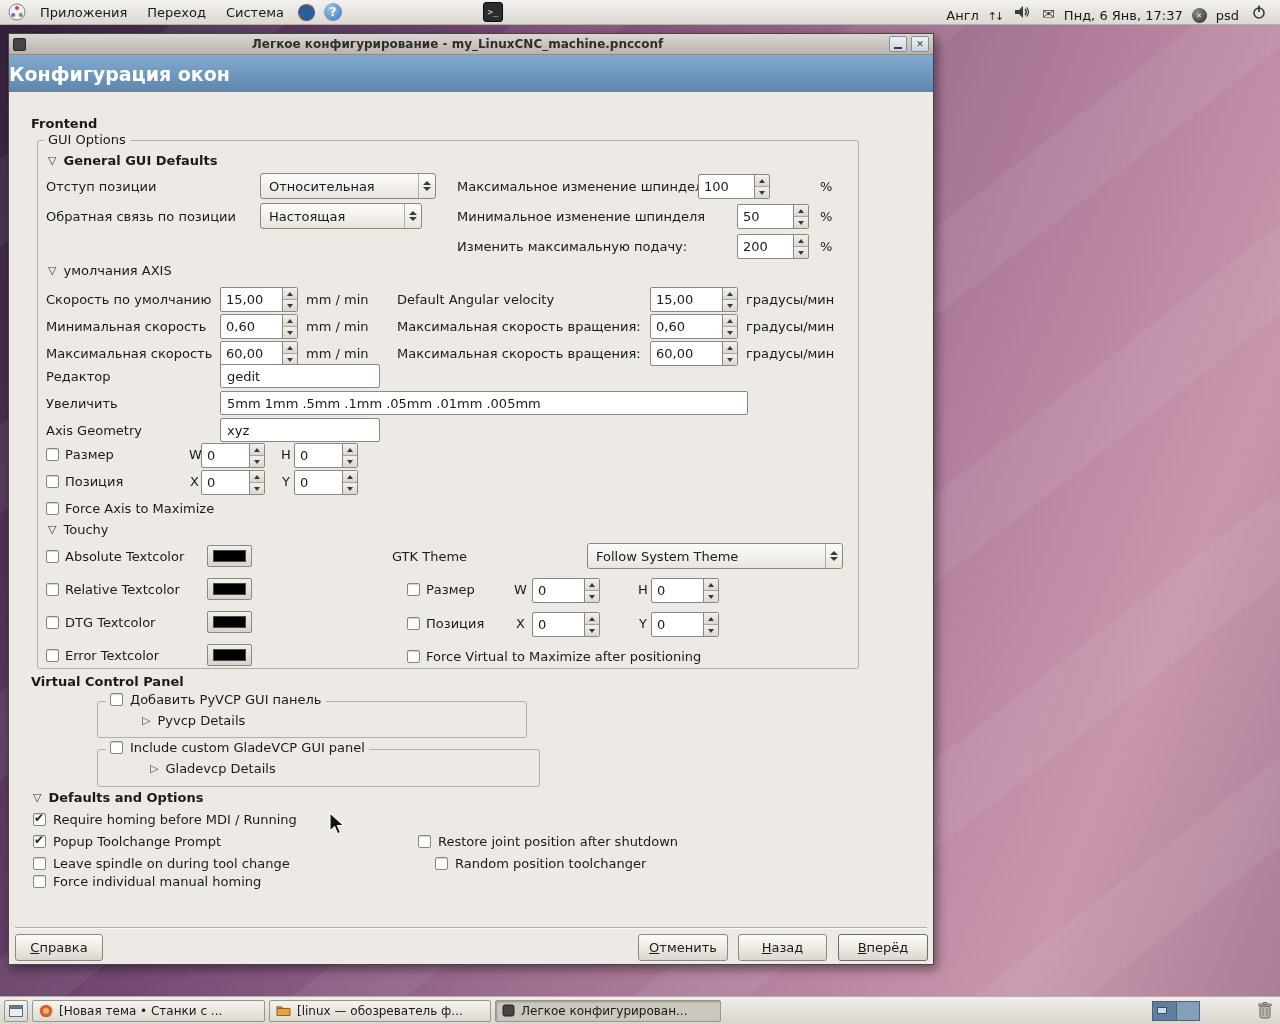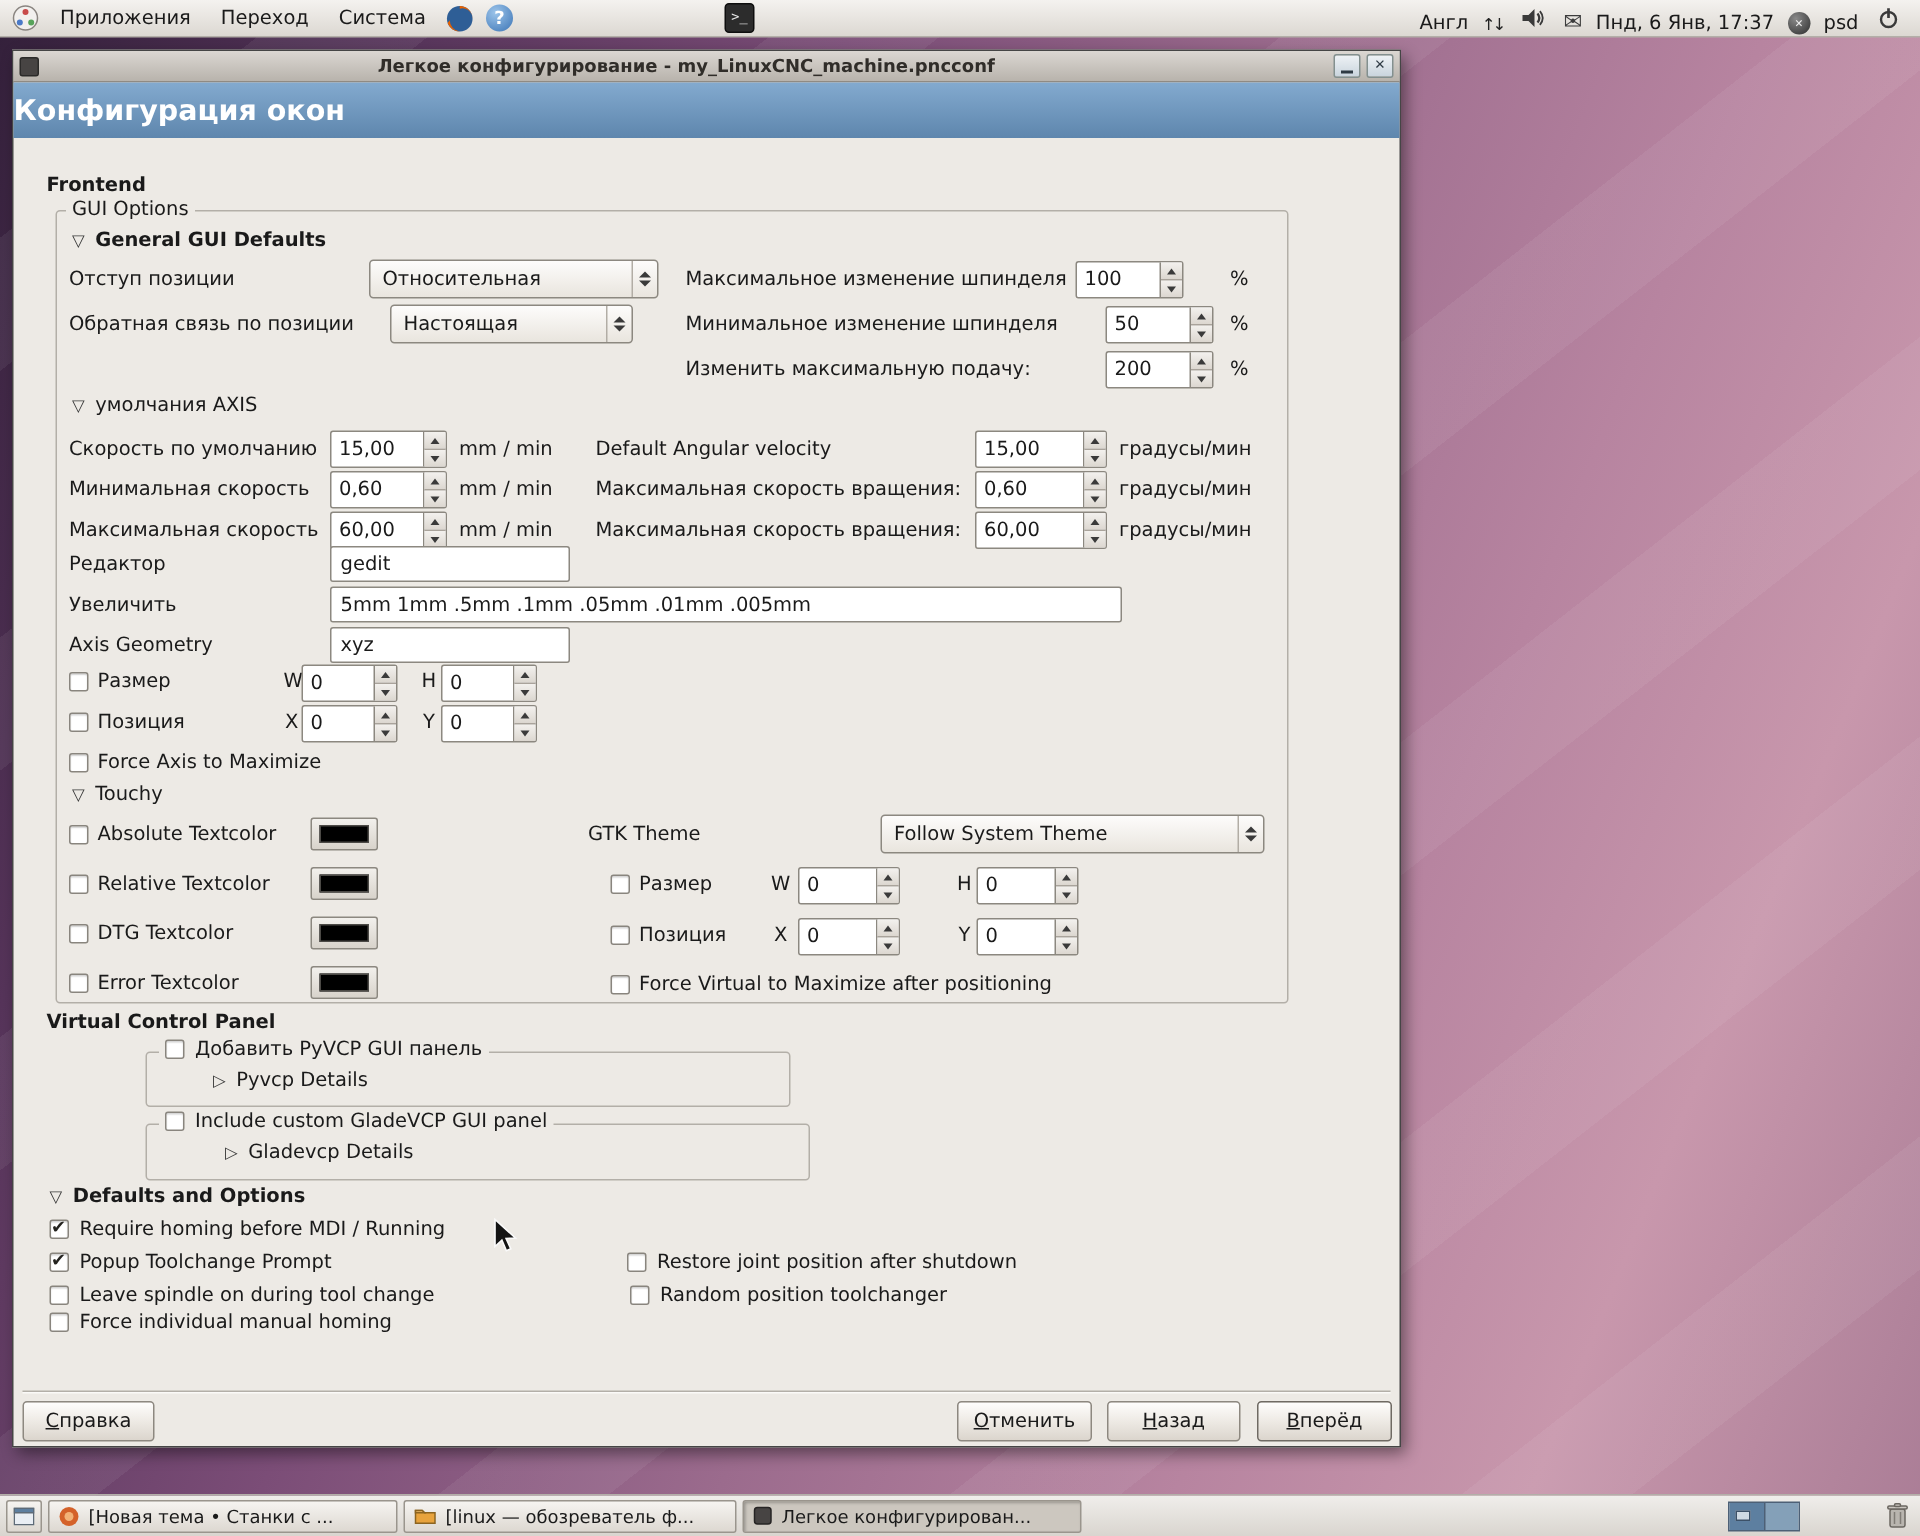--- a/index.html
+++ b/index.html
@@ -210,29 +210,29 @@
 
     <div class="frame" style="left:28px; top:106px; width:822px; height:529px;">
       <span class="frame-chip">GUI Options</span>
 
       <div class="exp" style="left:10px; top:12px;">
         <span class="tri">▽</span>
         <span class="bold">General GUI Defaults</span>
       </div>
 
       <span class="lbl" style="left:8px; top:38px;">Отступ позиции</span>
-      <div class="combo" style="left:208px; top:32px; width:193px;">
+      <div class="combo" style="left:222px; top:32px; width:176px;">
         <span class="combo-val">Относительная</span>
         <span class="combo-arrows">
             <i class="arr-up"></i>
             <i class="arr-dn"></i>
           </span>
       </div>
       <span class="lbl" style="left:419px; top:38px;">Максимальное изменение шпинделя</span>
-      <div class="spin" style="left:679px; top:33px; width:72px;text-align:right;">
+      <div class="spin" style="left:660px; top:33px; width:72px;text-align:right;">
         <span class="spin-val">100</span>
         <span class="spin-btns">
             <span class="spin-btn">
               <i class="t-up"></i>
             </span>
             <span class="spin-btn">
               <i class="t-dn"></i>
             </span>
           </span>
       </div>
@@ -569,21 +569,21 @@
     </div>
     <div class="cbrow" style="left:24px; top:840px;">
       <span class="cb"></span>
       <span>Force individual manual homing</span>
     </div>
 
     <div class="cbrow" style="left:409px; top:800px;">
       <span class="cb"></span>
       <span>Restore joint position after shutdown</span>
     </div>
-    <div class="cbrow" style="left:398px; top:822px;padding-left:13px;">
+    <div class="cbrow" style="left:413px; top:822px;padding-left:13px;">
       <span class="cb"></span>
       <span>Random position toolchanger</span>
     </div>
 
     <div class="separator" style="top:893px;"></div>
     <div class="btn" style="left:6px; top:900px; width:88px;">
       <span class="btn-label">Справка</span>
     </div>
     <div class="btn" style="left:629px; top:900px; width:90px;">
       <span class="btn-label">Отменить</span>

